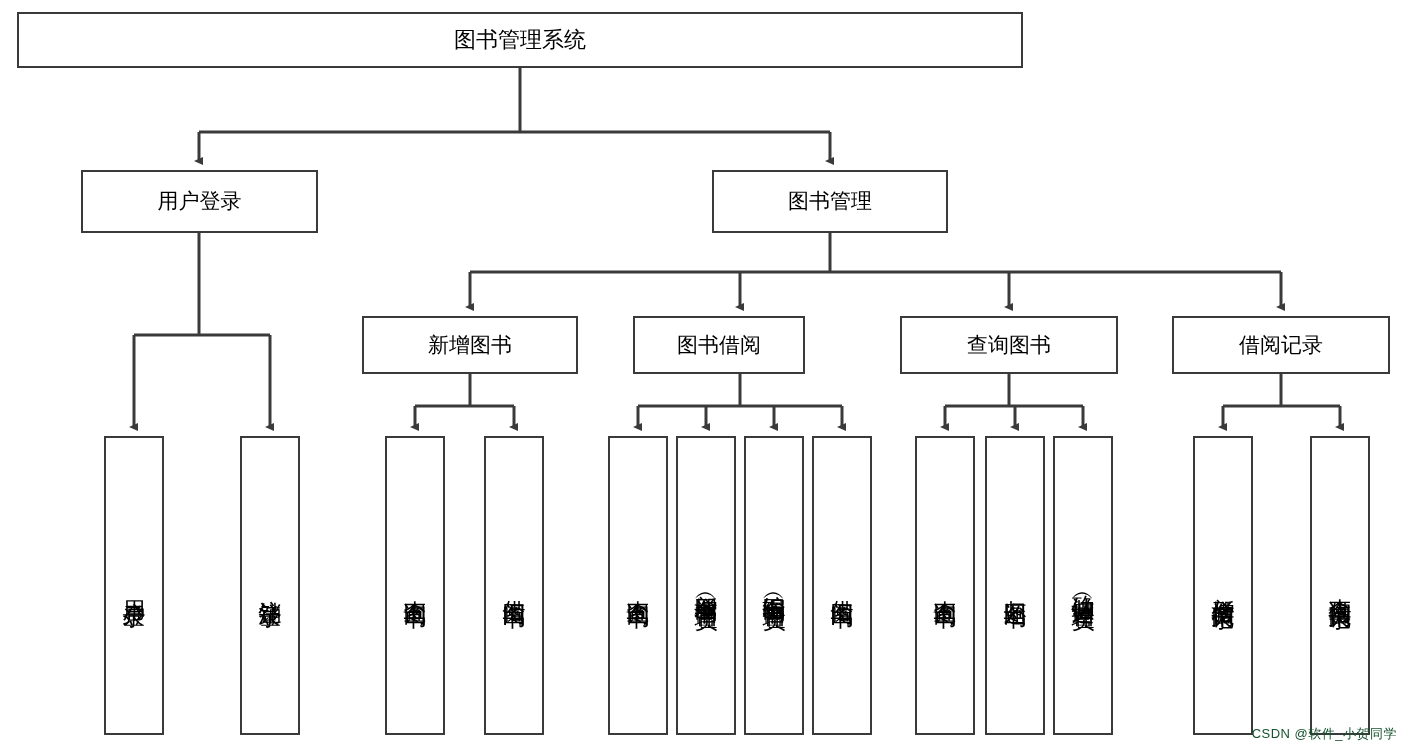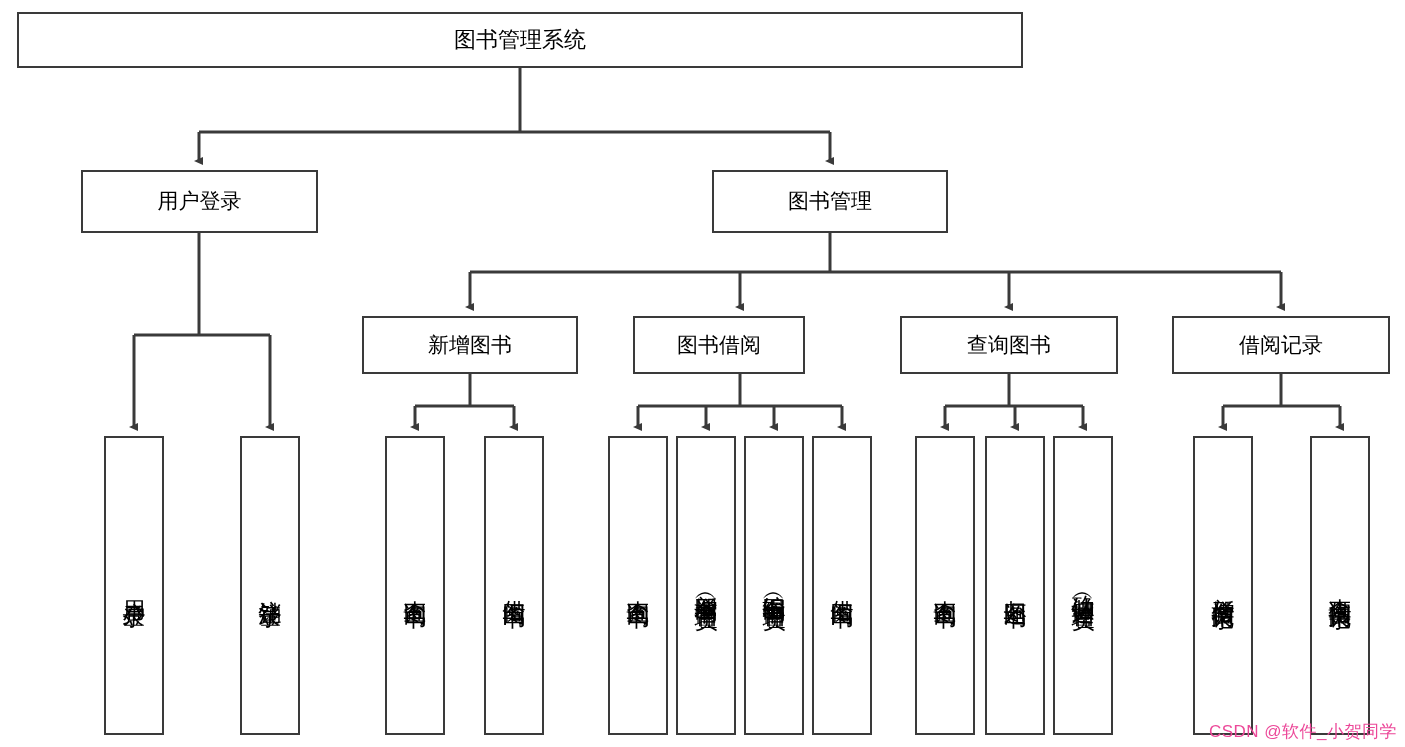--- a/index.html
+++ b/index.html
@@ -46,22 +46,22 @@
     letter-spacing:2px;
     line-height:1;
     white-space:normal;
     max-height:285px;
   }
 
   .watermark{
     position:absolute;
     right:8px;
     bottom:4px;
-    font-size:17px;
-    color:#ec4899;
+    font-size:13px;
+    color:#14532d;
     letter-spacing:0.5px;
     white-space:nowrap;
     user-select:none;
   }
 </style>
 </head>
 <body>
 
 <div id="canvas">
 

